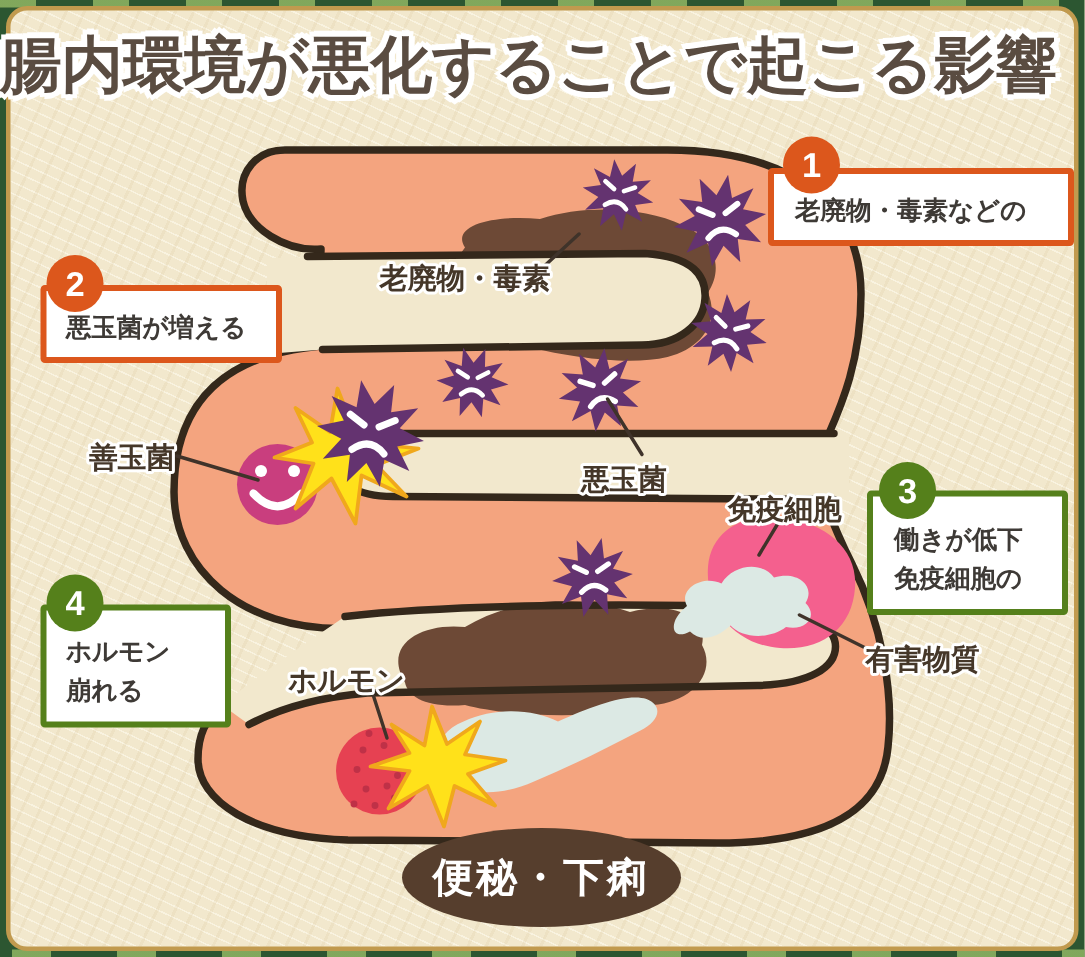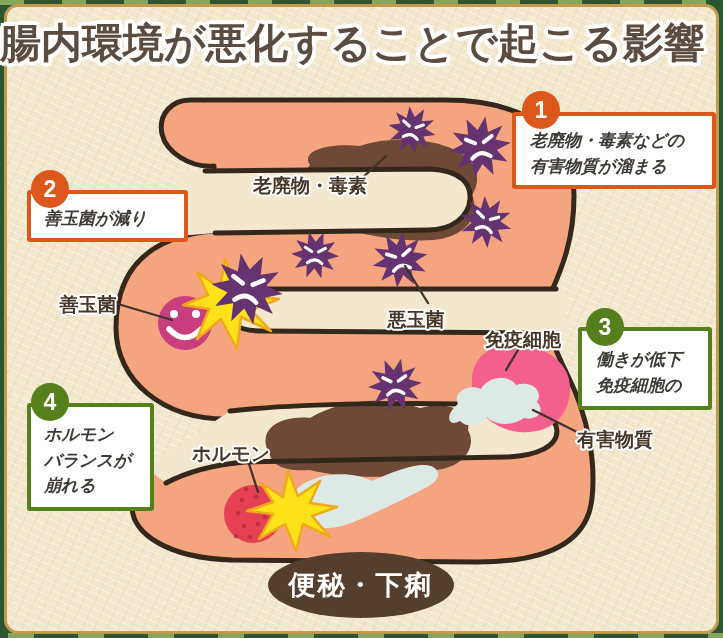--- a/index.html
+++ b/index.html
@@ -36,21 +36,21 @@
     font-size:19px;font-weight:bold;fill:#453729;
     stroke:#ffffff;stroke-width:4px;paint-order:stroke;stroke-linejoin:round;
   }
   .badge-text{
     font-size:27px;font-weight:bold;fill:#ffffff;letter-spacing:2px;
   }
   .callout{
     position:absolute;z-index:4;background:#ffffff;border-style:solid;border-width:4px;
     border-radius:3px;font-size:17px;font-weight:bold;color:#3e3a36;line-height:1.5;
   }
-  .callout .line{white-space:nowrap;font-style:italic;}
+  .callout .line{white-space:nowrap;}
   .callout .num{
     position:absolute;width:38px;height:38px;border-radius:50%;color:#ffffff;
     font-size:23px;font-weight:bold;display:flex;align-items:center;justify-content:center;
   }
   .orange{border-color:#dc571c;}
   .orange .num{background:#dc571c;}
   .green{border-color:#55801b;}
   .green .num{background:#55801b;}
   #callout-1{left:512px;top:112px;width:172px;padding:12px 10px 6px 14px;}
   #callout-1 .num{left:6px;top:-25px;}
@@ -178,32 +178,30 @@
 
   <g>
     <ellipse cx="361" cy="585" rx="93" ry="33" fill="#563e2d"></ellipse>
     <text class="badge-text" x="361" y="594" text-anchor="middle">便秘・下痢</text>
   </g>
 </svg>
 
 <div class="callout orange" id="callout-1">
   <div class="num">1</div>
   <div class="line">老廃物・毒素などの</div>
-  <div class="line">有害物質が溜まる</div>
 </div>
 
 <div class="callout orange" id="callout-2">
   <div class="num">2</div>
-  <div class="line">善玉菌が減り</div>
+  <div class="line">悪玉菌が増える</div>
 </div>
 
 <div class="callout green" id="callout-3">
   <div class="num">3</div>
   <div class="line">働きが低下</div>
   <div class="line">免疫細胞の</div>
 </div>
 
 <div class="callout green" id="callout-4">
   <div class="num">4</div>
   <div class="line">ホルモン</div>
-  <div class="line">バランスが</div>
   <div class="line">崩れる</div>
 </div>
 
 </body></html>

